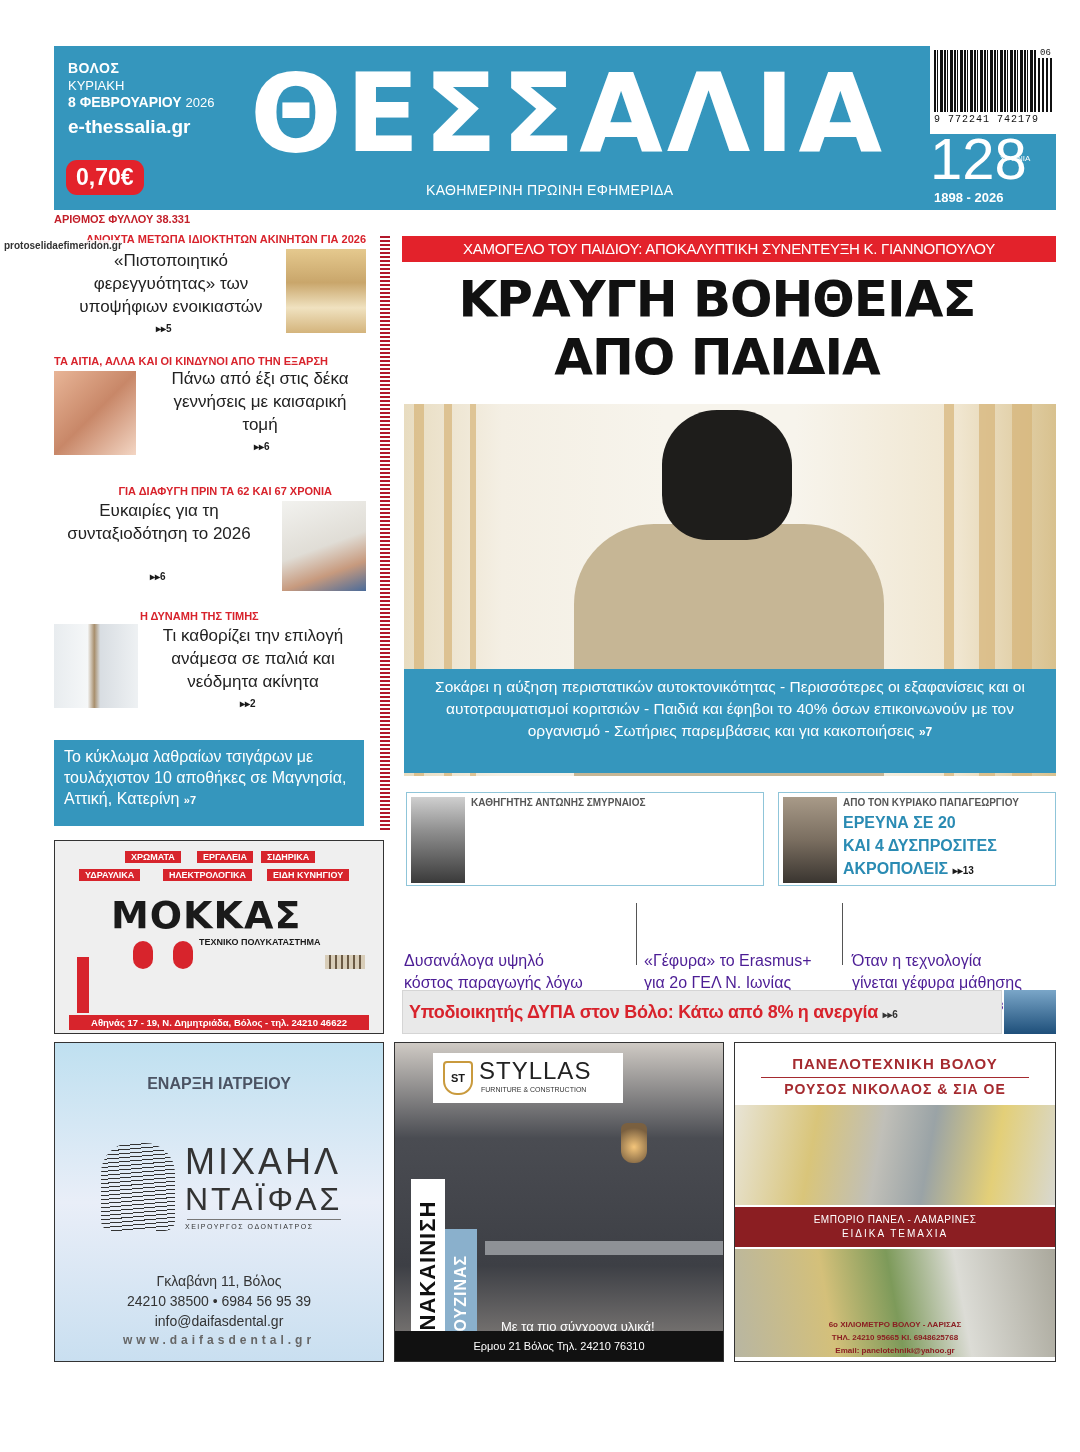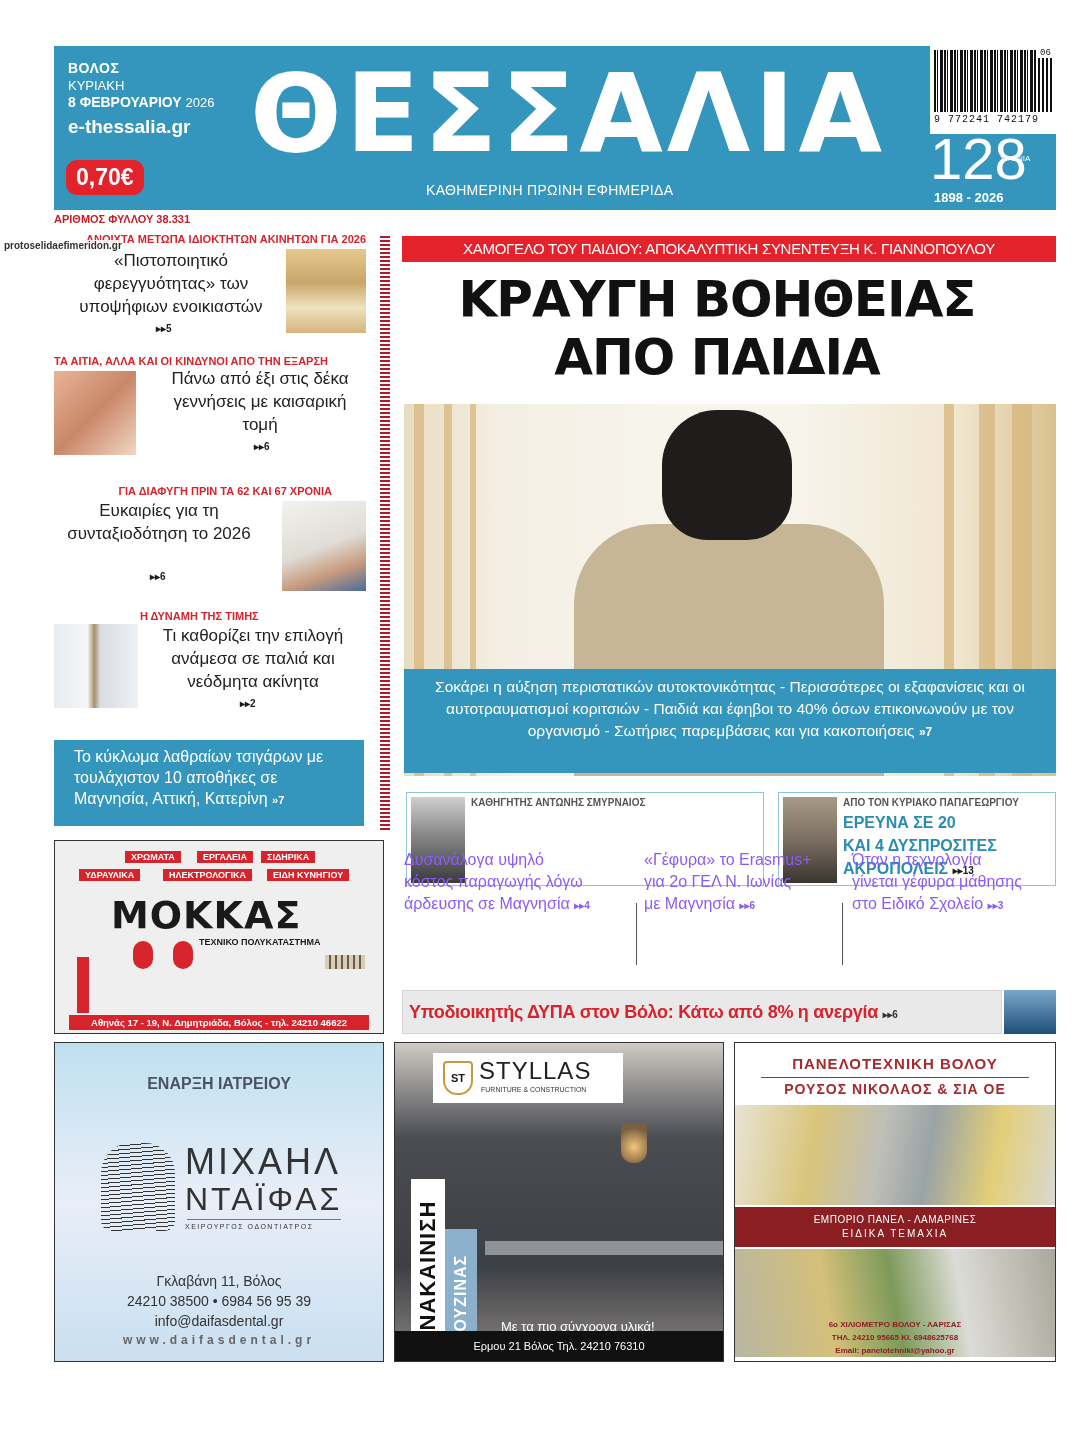--- a/index.html
+++ b/index.html
@@ -30,38 +30,38 @@
   .watermark { left: 4px; top: 240px; color: #333; font-size: 10px; font-weight: bold; background: rgba(255,255,255,0.85); }
 
   
   .kicker { color: #d8232c; font-weight: bold; font-size: 11px; white-space: nowrap; }
   .story-title { font-size: 17px; line-height: 23px; color: #222; text-align: center; }
   .ref { font-size: 10px; font-weight: bold; text-align: center; }
   .thumb { background: #ccc; }
 
   .divider-stripes { left: 380px; top: 236px; width: 10px; height: 594px; background: repeating-linear-gradient(180deg, #b2182b 0 2px, #fff 2px 4px); }
 
-  .blue-box { left: 54px; top: 740px; width: 310px; height: 86px; background: #3596bd; color: #fff; font-size: 16px; line-height: 21px; padding: 6px 20px; }
+  .blue-box { left: 54px; top: 740px; width: 310px; height: 86px; background: #3596bd; color: #fff; font-size: 16px; line-height: 21px; padding: 6px 10px; }
 
   
   .kicker-bar { left: 402px; top: 236px; width: 654px; height: 26px; background: #e3222b; color: #fff; font-size: 15px; text-align: center; line-height: 26px; white-space: nowrap; letter-spacing: -0.3px; }
   .headline { left: 390px; top: 270px; width: 654px; text-align: center; font-weight: bold; font-family: "DejaVu Sans", sans-serif; font-size: 50px; line-height: 58px; color: #111; letter-spacing: -1px; }
   .hero { left: 404px; top: 404px; width: 652px; height: 372px; background: linear-gradient(90deg, #e8dcc0 0%, #f4efe4 15%, #f7f4ec 40%, #f7f4ec 60%, #f0e6d0 85%, #d8c18e 100%); overflow: hidden; }
   .hero .stripe { position: absolute; top: 0; height: 372px; background: #d5b378; opacity: 0.7; }
   .hero .head { position: absolute; left: 258px; top: 6px; width: 130px; height: 130px; background: #1e1d1b; border-radius: 55px 55px 45px 45px; }
   .hero .body { position: absolute; left: 170px; top: 120px; width: 310px; height: 260px; background: #c6b695; border-radius: 80px 80px 0 0; }
   .hero-caption { left: 404px; top: 669px; width: 652px; height: 104px; background: #3596bd; color: #fff; font-size: 15.5px; line-height: 22px; text-align: center; padding: 7px 10px; }
 
   .opinion { top: 792px; height: 94px; border: 1px solid #8fc5d9; }
   .op-photo { position: absolute; left: 4px; top: 4px; width: 54px; height: 86px; background: #777; }
   .op-kicker { position: absolute; left: 64px; top: 4px; font-size: 10px; font-weight: bold; color: #555; white-space: nowrap; }
   .op-title { position: absolute; left: 64px; top: 18px; font-size: 16px; font-weight: bold; color: #2a8bb3; line-height: 23px; white-space: nowrap; }
   .op-title .r { font-size: 10px; color: #1a1a1a; }
 
-  .brief { top: 849px; font-size: 16px; line-height: 22px; color: #8b5cf6; }
+  .brief { top: 950px; font-size: 16px; line-height: 22px; color: #4c1d95; }
   .brief .r { font-size: 10px; font-weight: bold; }
   .vline { top: 903px; width: 1px; height: 62px; background: #555; }
 
   .dypa { left: 402px; top: 990px; width: 600px; height: 44px; background: #e9e9e9; border: 1px solid #d5d5d5; color: #d8232c; font-weight: bold; font-size: 18px; line-height: 42px; padding-left: 6px; white-space: nowrap; letter-spacing: -0.3px; }
   .dypa .r { font-size: 10px; color: #333; }
   .dypa-thumb { left: 1004px; top: 990px; width: 52px; height: 44px; background: linear-gradient(180deg, #7aa6c8, #1e4f7a); }
 
   
   .ad { border: 1px solid #333; overflow: hidden; }
   .ad-mokkas { left: 54px; top: 840px; width: 330px; height: 194px; background: #efefef; }

